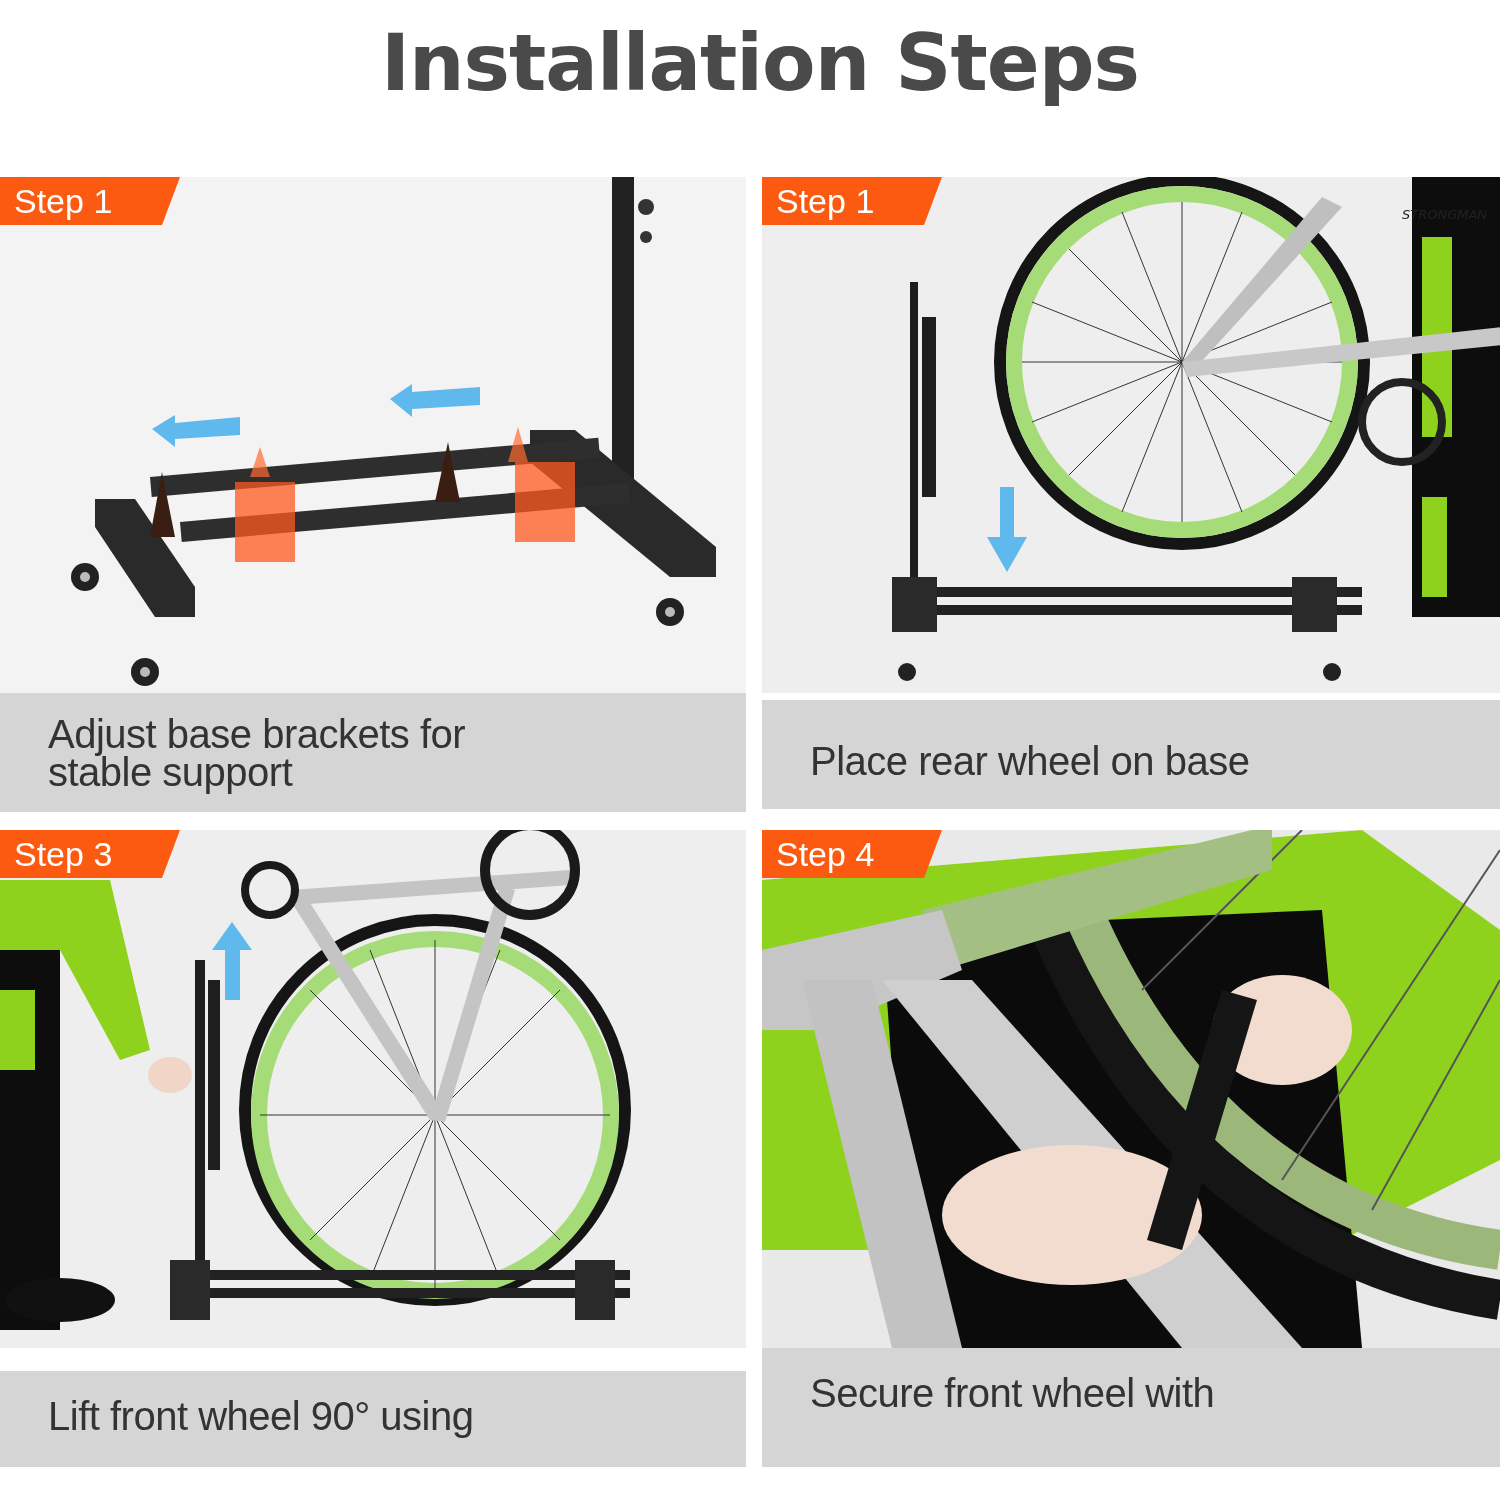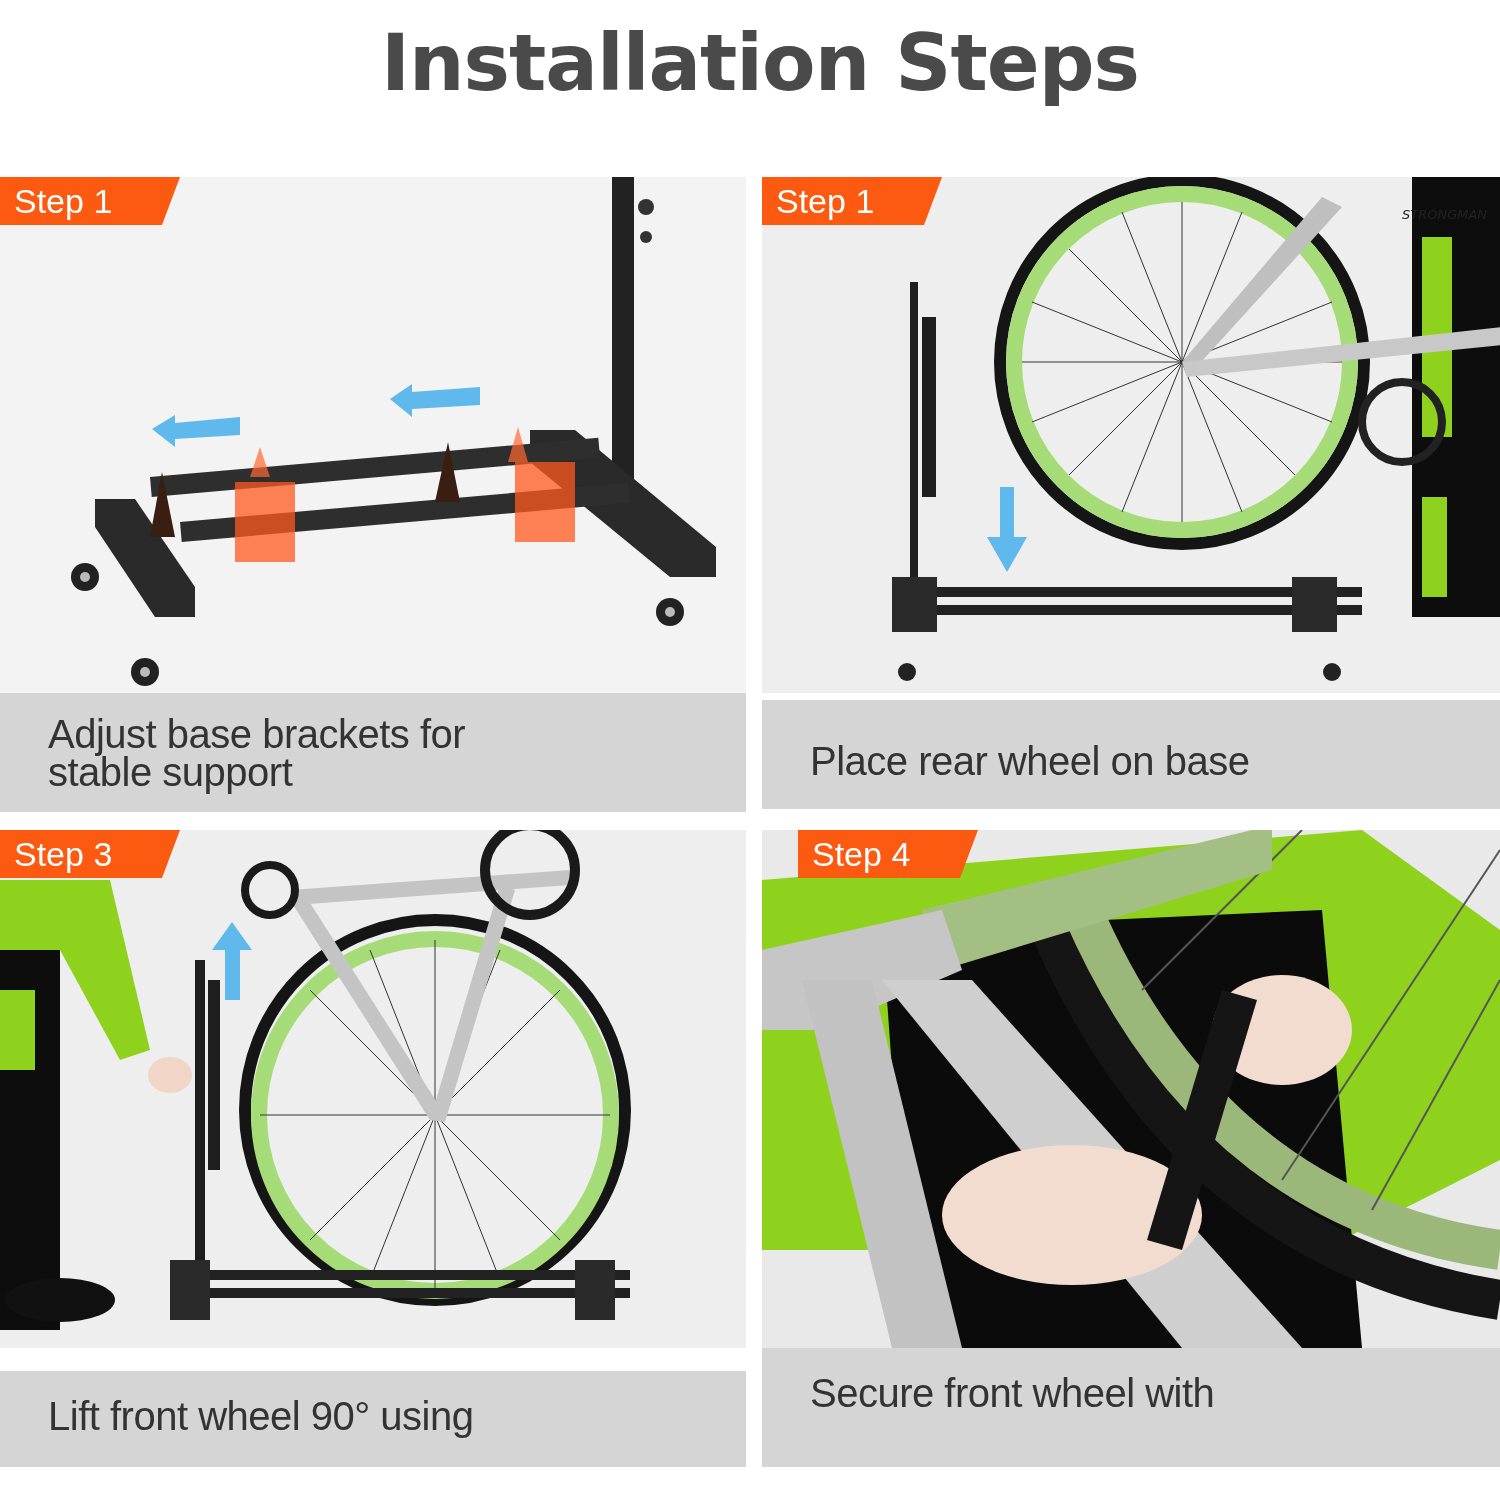--- a/index.html
+++ b/index.html
@@ -189,21 +189,21 @@
 
       <polygon points="0,120 180,80 200,140 60,200 0,200" fill="#c6c6c6"></polygon>
       <polygon points="40,150 110,150 200,518 130,518" fill="#c2c2c2"></polygon>
       <polygon points="120,150 210,150 540,518 420,518" fill="#cfcfcf"></polygon>
 
       <ellipse cx="520" cy="200" rx="70" ry="55" fill="#f2dcd0"></ellipse>
       <ellipse cx="310" cy="385" rx="130" ry="70" fill="#f2dcd0"></ellipse>
 
       <polygon points="460,160 495,170 420,420 385,410" fill="#151515"></polygon>
     </svg>
-    <div class="badge" style="width:150px;clip-path:polygon(0 0,100% 0,calc(100% - 18px) 100%,0 100%);padding-right:16px;margin-left:36px;">
+    <div class="badge" style="width:150px;clip-path:polygon(0 0,100% 0,calc(100% - 18px) 100%,0 100%);padding-right:16px;">
       <span>Step 4</span>
     </div>
   </div>
   <div class="caption" style="top:518px;height:119px;">
     <div class="caption-text" style="top:26px;">
       <div>Secure front wheel with</div>
     </div>
   </div>
 </div>
 

